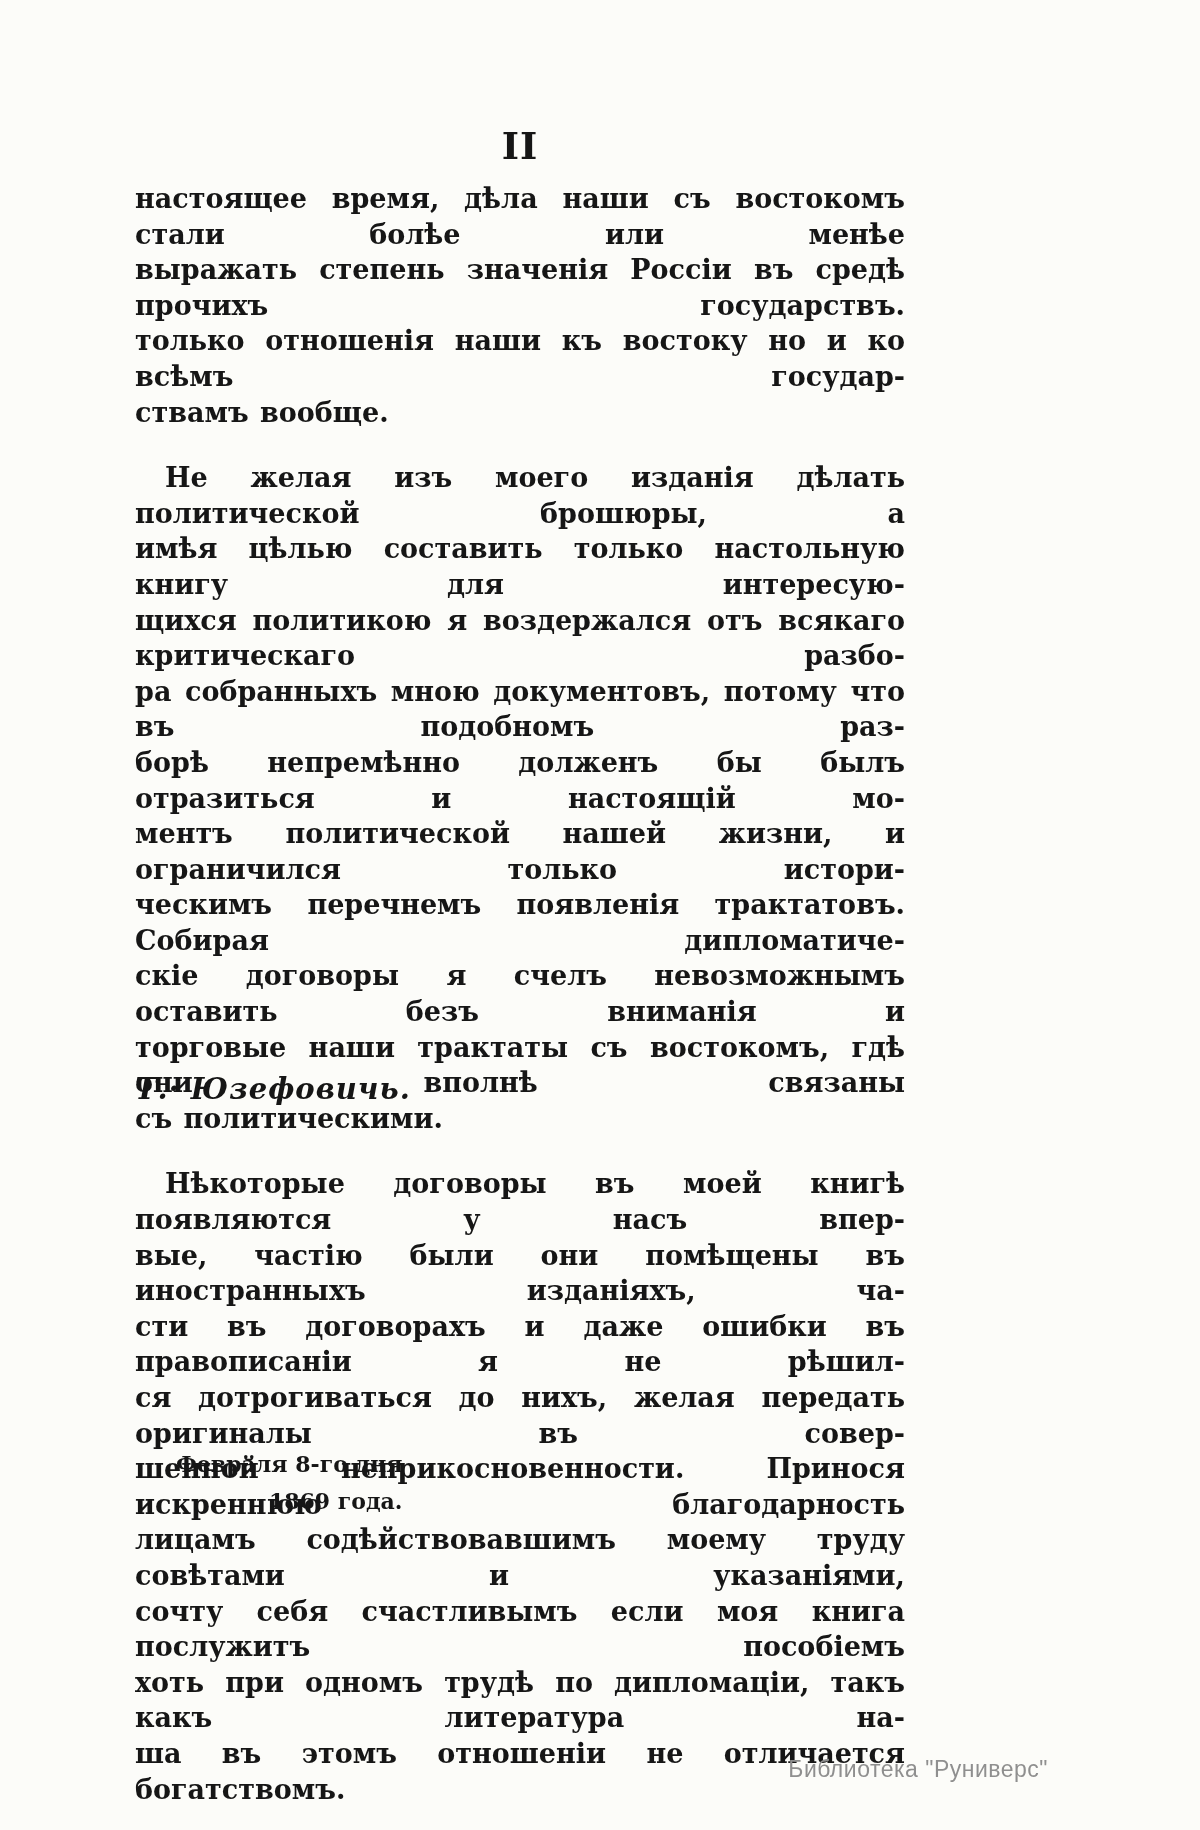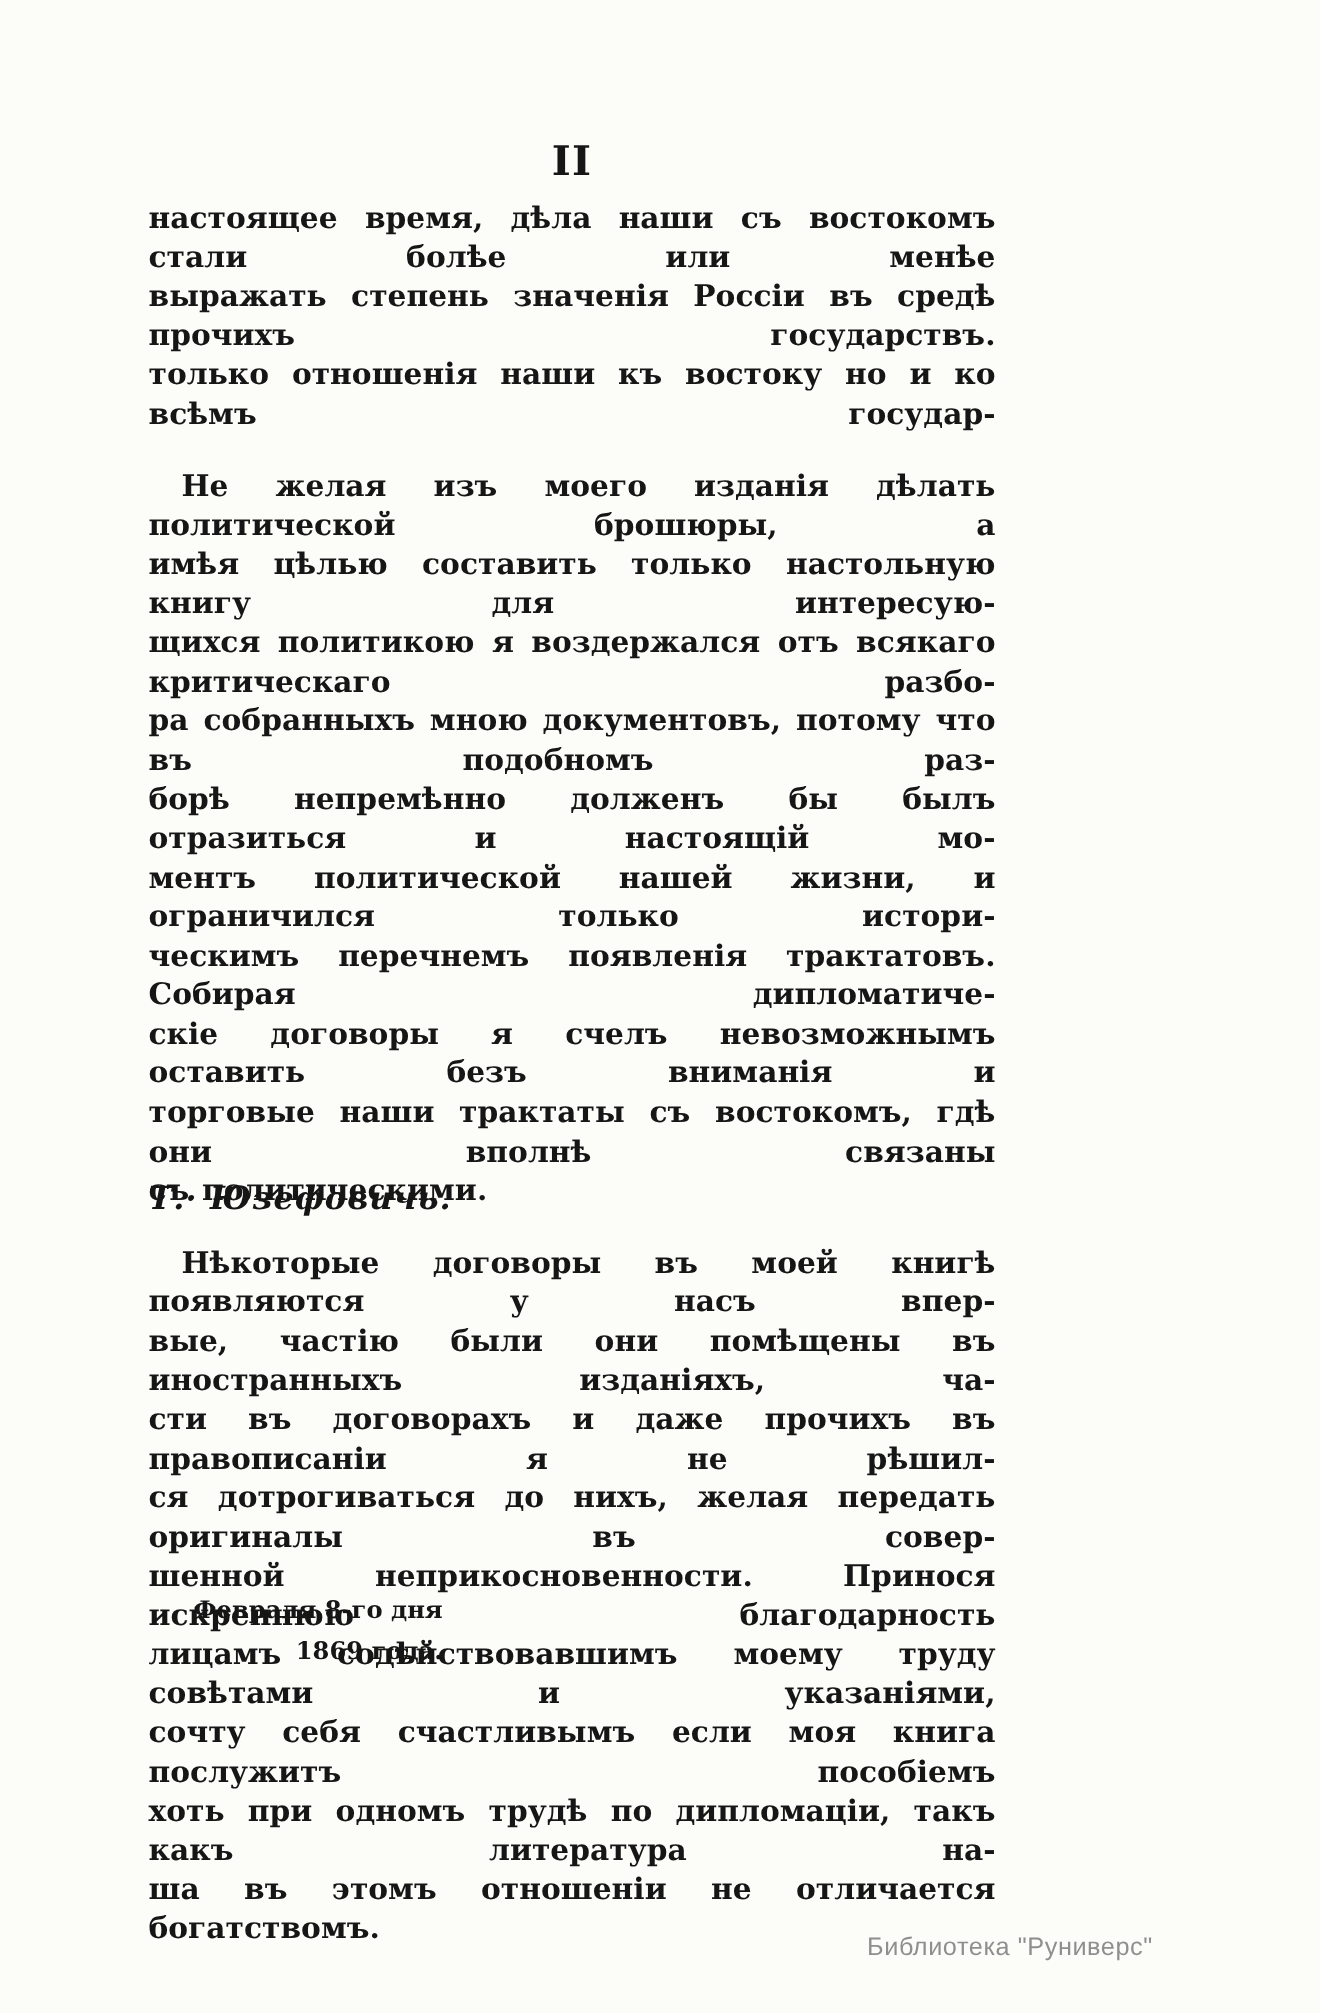--- a/index.html
+++ b/index.html
@@ -89,37 +89,38 @@
 
 <div class="page">
 
   <div class="page-number">II</div>
 
   <div class="body-text">
       <div class="paragraph">
         <div class="line first">настоящее время, дѣла наши съ востокомъ стали болѣе или менѣе</div>
         <div class="line">выражать степень значенія Россіи въ средѣ прочихъ государствъ.</div>
         <div class="line">только  отношенія  наши  къ  востоку  но  и  ко  всѣмъ  государ-</div>
+        <div class="line last">ствамъ вообще.</div>
       </div>
       <div class="paragraph indent">
         <div class="line first">Не желая изъ  моего  изданія  дѣлать  политической брошюры, а</div>
         <div class="line">имѣя цѣлью составить только настольную книгу для  интересую-</div>
         <div class="line">щихся политикою я воздержался отъ всякаго критическаго разбо-</div>
         <div class="line">ра собранныхъ мною документовъ, потому что въ  подобномъ  раз-</div>
         <div class="line">борѣ непремѣнно долженъ бы  былъ отразиться и настоящій мо-</div>
         <div class="line">ментъ политической нашей жизни,  и  ограничился только истори-</div>
         <div class="line">ческимъ перечнемъ появленія трактатовъ.  Собирая дипломатиче-</div>
         <div class="line">скіе договоры  я счелъ невозможнымъ  оставить  безъ  вниманія и</div>
         <div class="line">торговые наши трактаты съ востокомъ,  гдѣ  они вполнѣ  связаны</div>
         <div class="line last">съ политическими.</div>
       </div>
       <div class="paragraph indent">
         <div class="line first">Нѣкоторые договоры въ  моей книгѣ  появляются у  насъ  впер-</div>
         <div class="line">вые, частію были они помѣщены въ  иностранныхъ  изданіяхъ,  ча-</div>
-        <div class="line">сти въ  договорахъ  и  даже  прочихъ  въ  правописаніи  я  не  рѣшил-</div>
+        <div class="line">сти въ  договорахъ  и  даже  ошибки  въ  правописаніи  я  не  рѣшил-</div>
         <div class="line">ся дотрогиваться до нихъ,  желая  передать  оригиналы  въ  совер-</div>
         <div class="line">шенной неприкосновенности.  Принося  искреннюю  благодарность</div>
         <div class="line">лицамъ содѣйствовавшимъ  моему труду совѣтами  и  указаніями,</div>
         <div class="line">сочту себя  счастливымъ  если  моя  книга  послужитъ  пособіемъ</div>
         <div class="line">хоть при одномъ трудѣ по  дипломаціи,  такъ  какъ литература на-</div>
         <div class="line last">ша въ этомъ отношеніи не отличается богатствомъ.</div>
       </div>
     </div>
 
   <div class="signature">Т.· Юзефовичь.</div>

